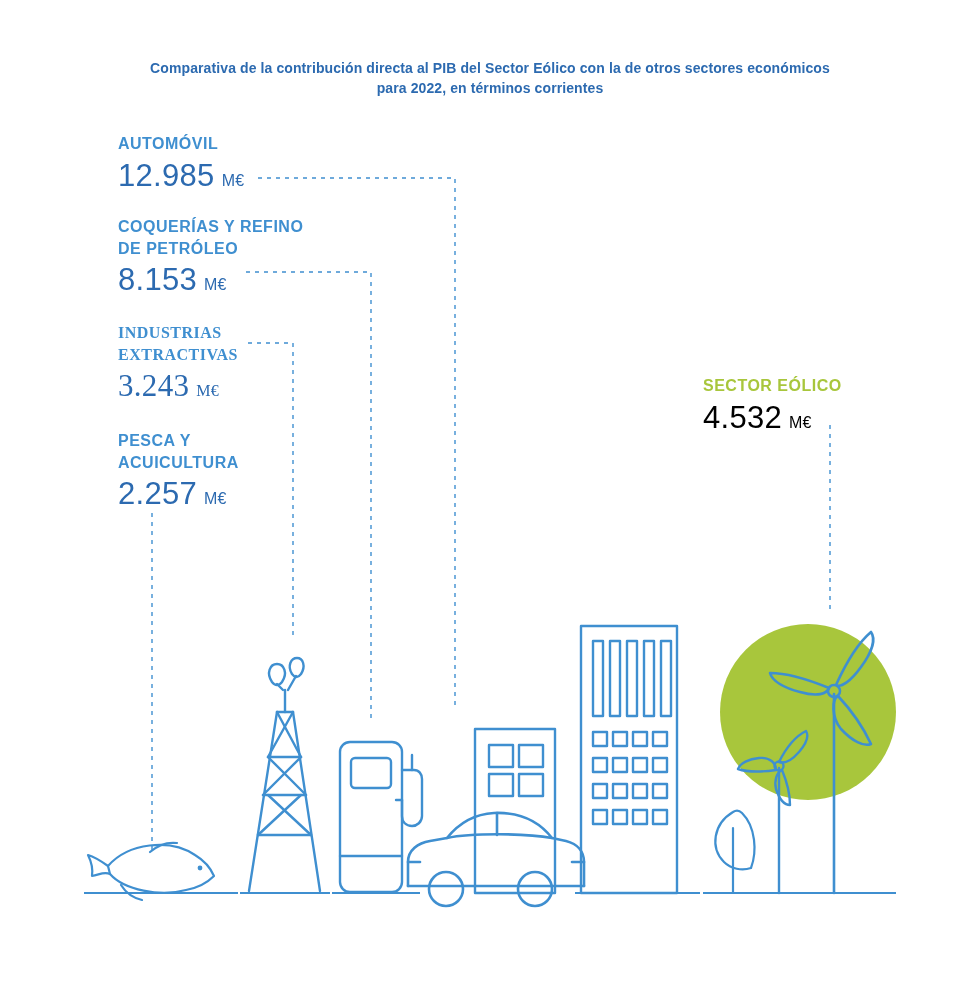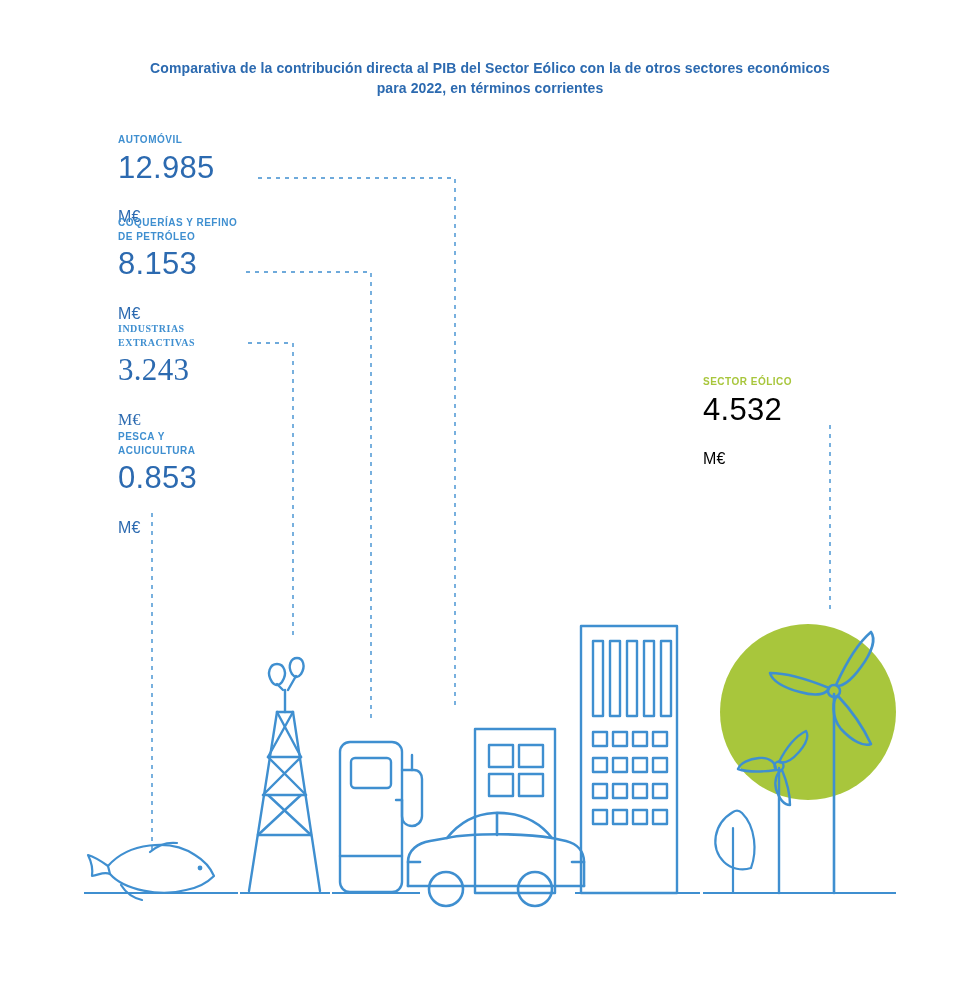--- a/index.html
+++ b/index.html
@@ -28,37 +28,36 @@
     font-size: 14px;
     line-height: 1.45;
     letter-spacing: 0.1px;
   }
   .label-block {
     position: absolute;
   }
   .label-name {
     color: #3f8fd0;
     font-weight: bold;
-    font-size: 10px;
+    font-size: 16px;
     letter-spacing: 0.5px;
     line-height: 1.35;
     text-transform: uppercase;
     white-space: pre-line;
   }
   .label-value {
     color: #2c6ab0;
     font-size: 31px;
     font-weight: 500;
     letter-spacing: 0.3px;
     line-height: 1.15;
     margin-top: 3px;
     display: flex;
     align-items: baseline;
-    gap: 23px;
-    flex-direction: column;
+    gap: 7px;
   }
   .label-value .unit {
     font-size: 16px;
     font-weight: 400;
     letter-spacing: 0.2px;
   }
   .wind .label-name { color: #a8c63c; }
   .wind .label-value { color: #000000; }
 
   svg.overlay {
@@ -98,21 +97,21 @@
     <div class="label-value">
       <span>3.243</span>
       <span class="unit">M€</span>
     </div>
   </div>
 
   <div class="label-block" style="left:118px; top:430px;">
     <div class="label-name">PESCA Y
 ACUICULTURA</div>
     <div class="label-value">
-      <span>0.853</span>
+      <span>2.257</span>
       <span class="unit">M€</span>
     </div>
   </div>
 
   <div class="label-block wind" style="left:703px; top:375px;">
     <div class="label-name">SECTOR EÓLICO</div>
     <div class="label-value">
       <span>4.532</span>
       <span class="unit">M€</span>
     </div>

